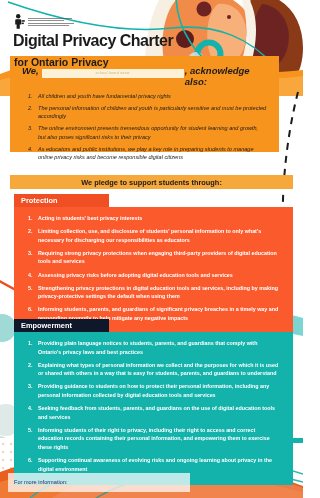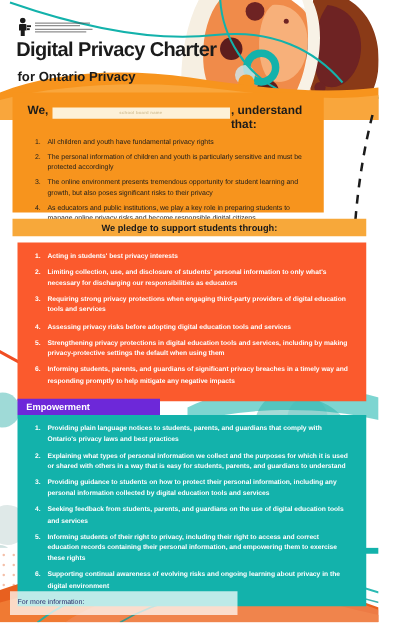--- a/index.html
+++ b/index.html
@@ -62,25 +62,26 @@
     white-space: nowrap;
   }
   .subtitle {
     position: absolute; left: 14px; top: 57px;
     font-size: 10.5px; font-weight: bold;
     color: #1b1b1b; line-height: 1; z-index: 5;
   }
 
   
   .ack {
-    position: absolute; left: 10px; top: 74px;
-    width: 249px; height: 96px;
+    position: absolute; left: 10px; top: 56px;
+    width: 269px; height: 96px;
     background: #f7941d;
     z-index: 4;
     padding: 9px 12px 0 12px;
+    font-style: italic;
   }
   .ack-line {
     display: flex; align-items: baseline;
     font-size: 9.5px; font-weight: bold; color: #1b1b1b;
     margin-bottom: 5px;
   }
   .ack-blank {
     flex: none;
     width: 142px; height: 9px;
     background: #fdf1d8;
@@ -143,21 +144,21 @@
     content: counter(b) ".";
     position: absolute; left: 10px; top: 0;
     font-size: 5.35px; font-weight: bold;
   }
 
   #protection { left: 14px; top: 194px; width: 279px; }
   #protection .sect-tab { background: #f04e23; width: 95px; }
   #protection .sect-body { background: #fb5a2d; width: 279px; }
 
   #empowerment { left: 14px; top: 319px; width: 279px; }
-  #empowerment .sect-tab { background: #6d28d9; width: 114px; }
+  #empowerment .sect-tab { background: #0f172a; width: 95px; }
   #empowerment .sect-body { background: #13b2ab; width: 279px; }
 
   
   .footer {
     position: absolute; left: 14px; bottom: 13px;
     font-size: 5.6px; color: #2b2b6b; font-weight: normal;
     z-index: 6;
   }
   .footer-plate {
     position: absolute; left: 8px; bottom: 6px;
@@ -250,33 +251,34 @@
 
   <div class="title">Digital Privacy Charter</div>
   <div class="subtitle">for Ontario Privacy</div>
 
   <div class="ack">
     <div class="ack-line">
       <span>We,</span>
       <span class="ack-blank">
         <span>school board name</span>
       </span>
-      <span>, understand that:</span>
+      <span>, acknowledge also:</span>
     </div>
     <ol class="ack-list">
       <li>All children and youth have fundamental privacy rights</li>
       <li>The personal information of children and youth is particularly sensitive and must be protected accordingly</li>
       <li>The online environment presents tremendous opportunity for student learning and growth, but also poses significant risks to their privacy</li>
       <li>As educators and public institutions, we play a key role in preparing students to manage online privacy risks and become responsible digital citizens</li>
     </ol>
   </div>
 
   <div class="pledge">We pledge to support students through:</div>
 
   <div class="sect" id="protection">
+    <div class="sect-tab">Protection</div>
     <div class="sect-body">
       <ol class="sect-list">
         <li>Acting in students' best privacy interests</li>
         <li>Limiting collection, use, and disclosure of students' personal information to only what's necessary for discharging our responsibilities as educators</li>
         <li>Requiring strong privacy protections when engaging third-party providers of digital education tools and services</li>
         <li>Assessing privacy risks before adopting digital education tools and services</li>
         <li>Strengthening privacy protections in digital education tools and services, including by making privacy-protective settings the default when using them</li>
         <li>Informing students, parents, and guardians of significant privacy breaches in a timely way and responding promptly to help mitigate any negative impacts</li>
       </ol>
     </div>

